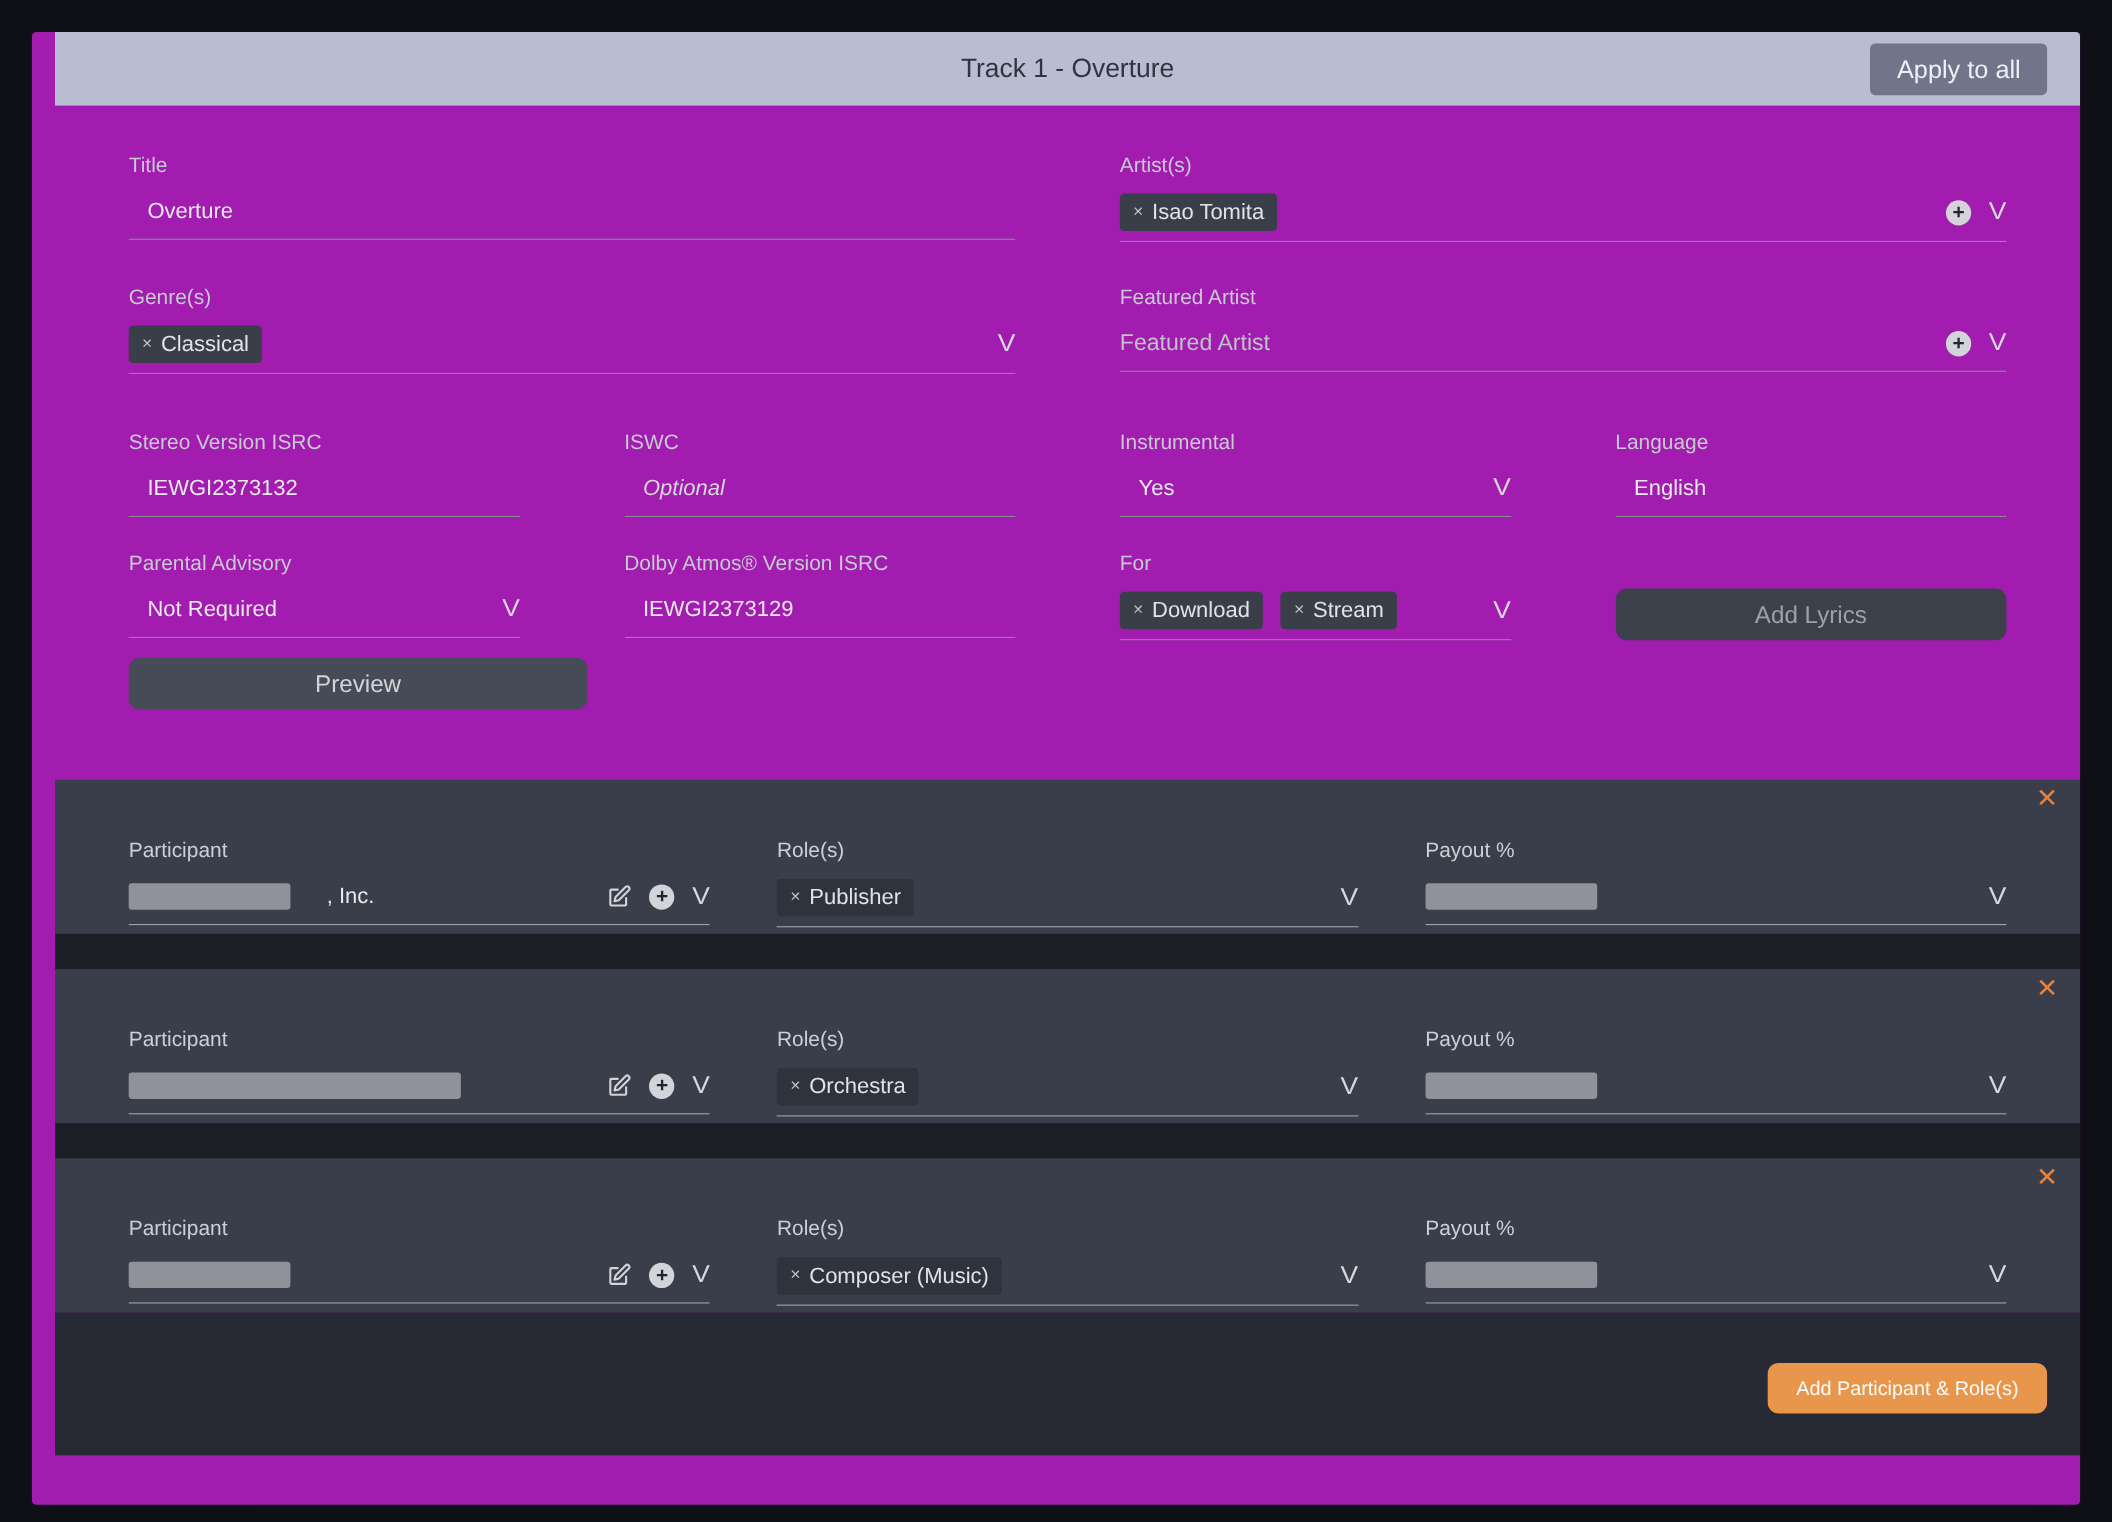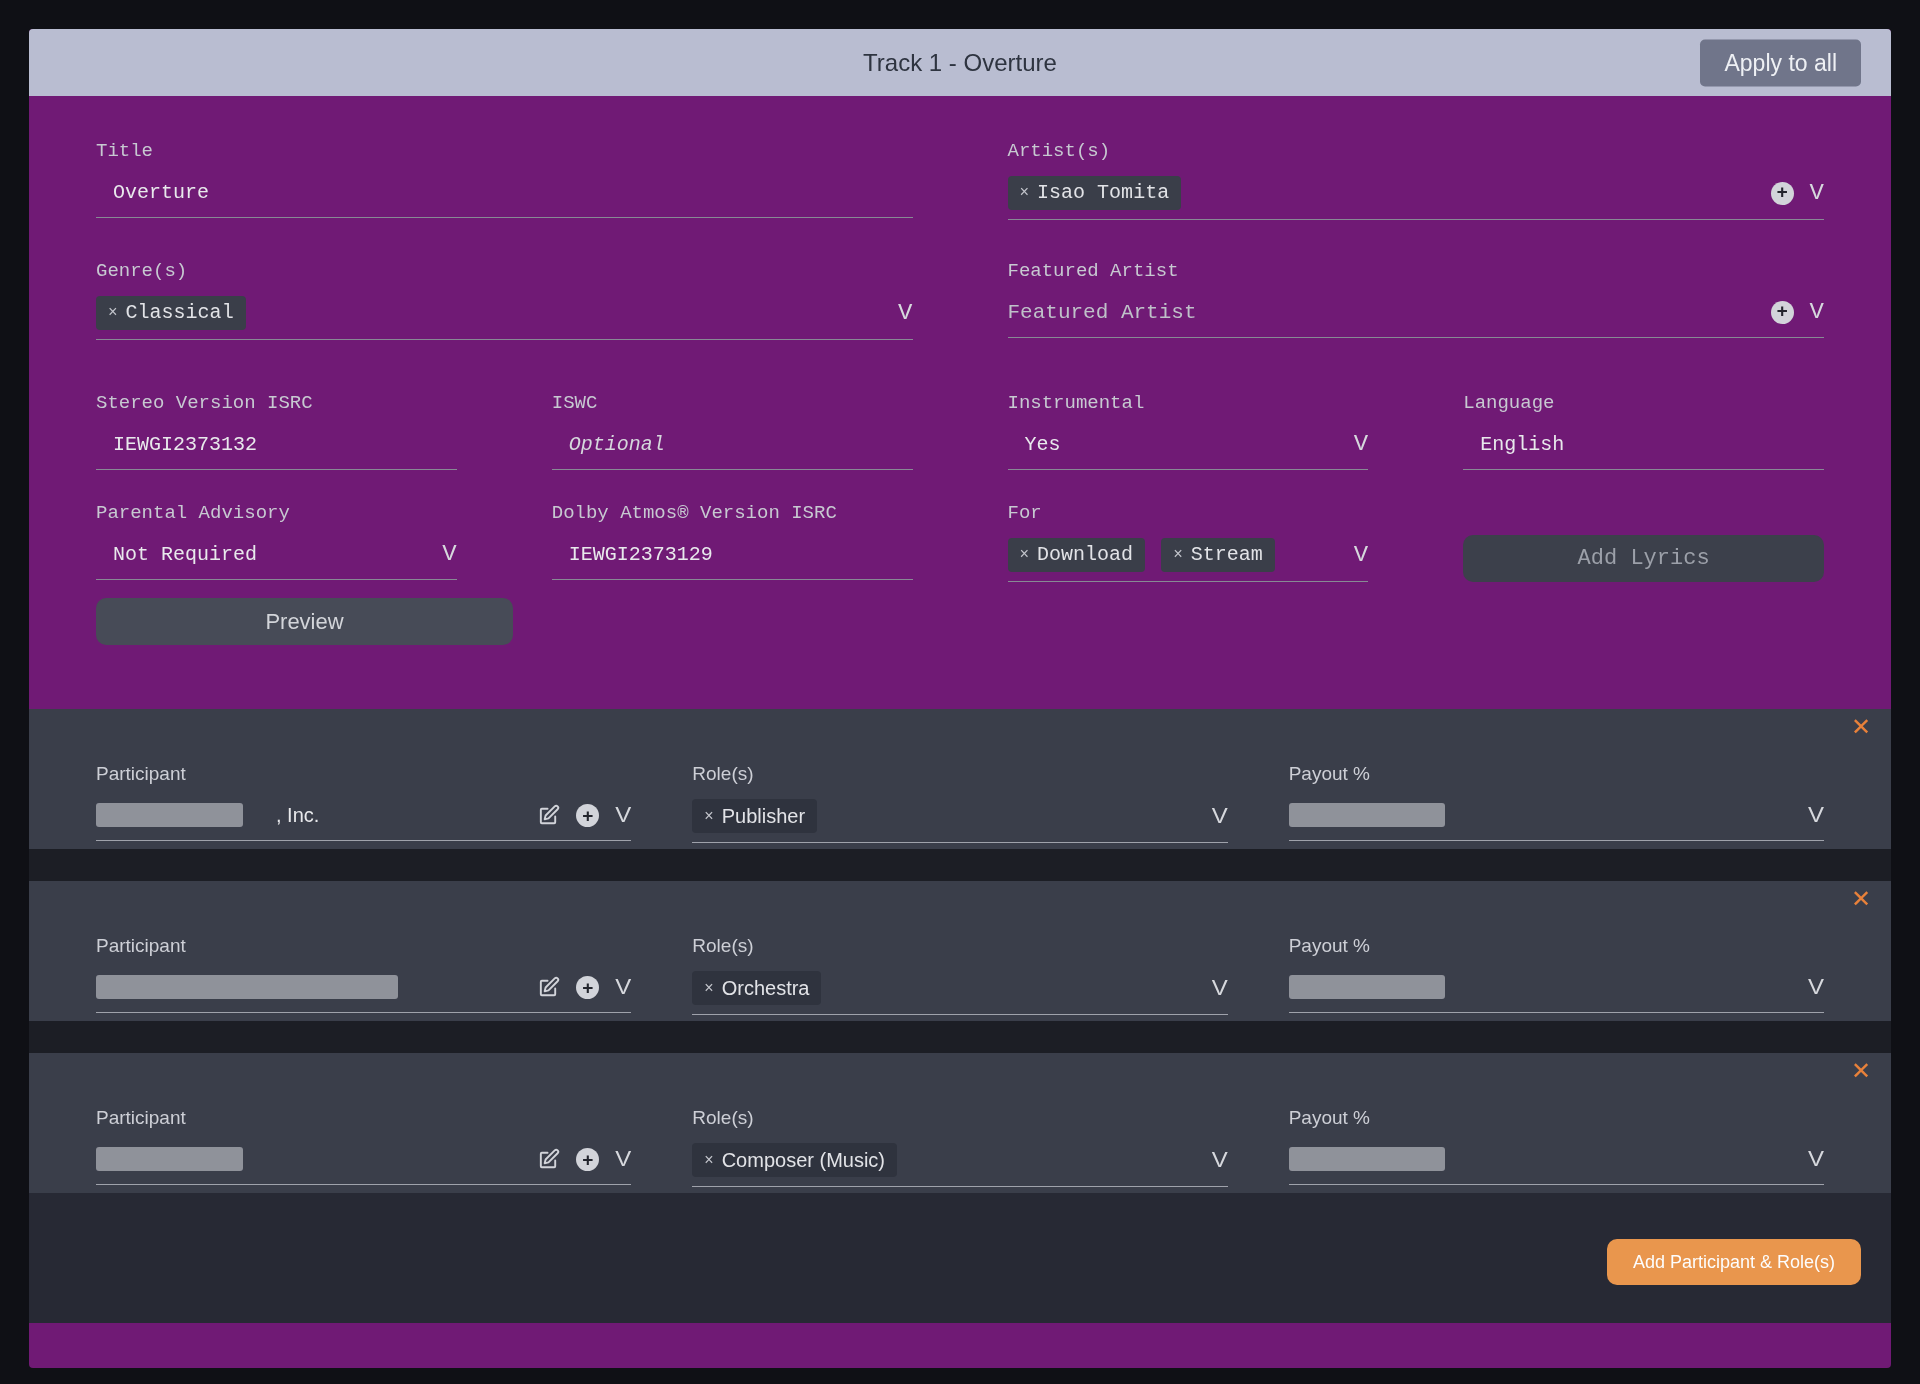--- a/index.html
+++ b/index.html
@@ -8,38 +8,38 @@
     width:1920px; height:1384px;
     background:#0f1015;
     font-family:"Liberation Sans","DejaVu Sans",sans-serif;
     overflow:hidden; position:relative;
   }
   [data-interactable="true"] { cursor:pointer; }
 
   .panel {
     position:absolute; left:29px; top:29px;
     width:1862px; height:1339px;
-    background:#701a75; border-radius:4px; overflow:hidden;
+    background:#a21caf; border-radius:4px; overflow:hidden;padding-left:21px;
   }
 
   
   .header {
     height:67px; background:#b9bdd1;
     position:relative; display:flex; align-items:center; justify-content:center;
   }
   .header-title { font-size:24px; color:#2e3440; }
   .apply-btn {
     position:absolute; right:30px; top:50%; transform:translateY(-50%);
     background:#70758a; color:#eef0f4; font-size:23px;
     padding:10px 24px; border-radius:5px; user-select:none;
   }
 
   
   .form { padding:44px 67px 0; }
-  .grid4 { display:grid; grid-template-columns:repeat(4,1fr); column-gap:95px;font-family:Liberation Mono, monospace; }
+  .grid4 { display:grid; grid-template-columns:repeat(4,1fr); column-gap:95px; }
   .span2 { grid-column:span 2; }
   .row-a { margin-bottom:40px; }
   .row-b { margin-bottom:52px; }
   .row-c { margin-bottom:32px; }
 
   .flabel { font-size:19px; color:#c7c9d1; margin-bottom:14px; line-height:22px; }
   .frow {
     display:flex; align-items:center; gap:16px;
     border-bottom:1px solid #878a94; padding-bottom:9px; min-height:42px;
   }

